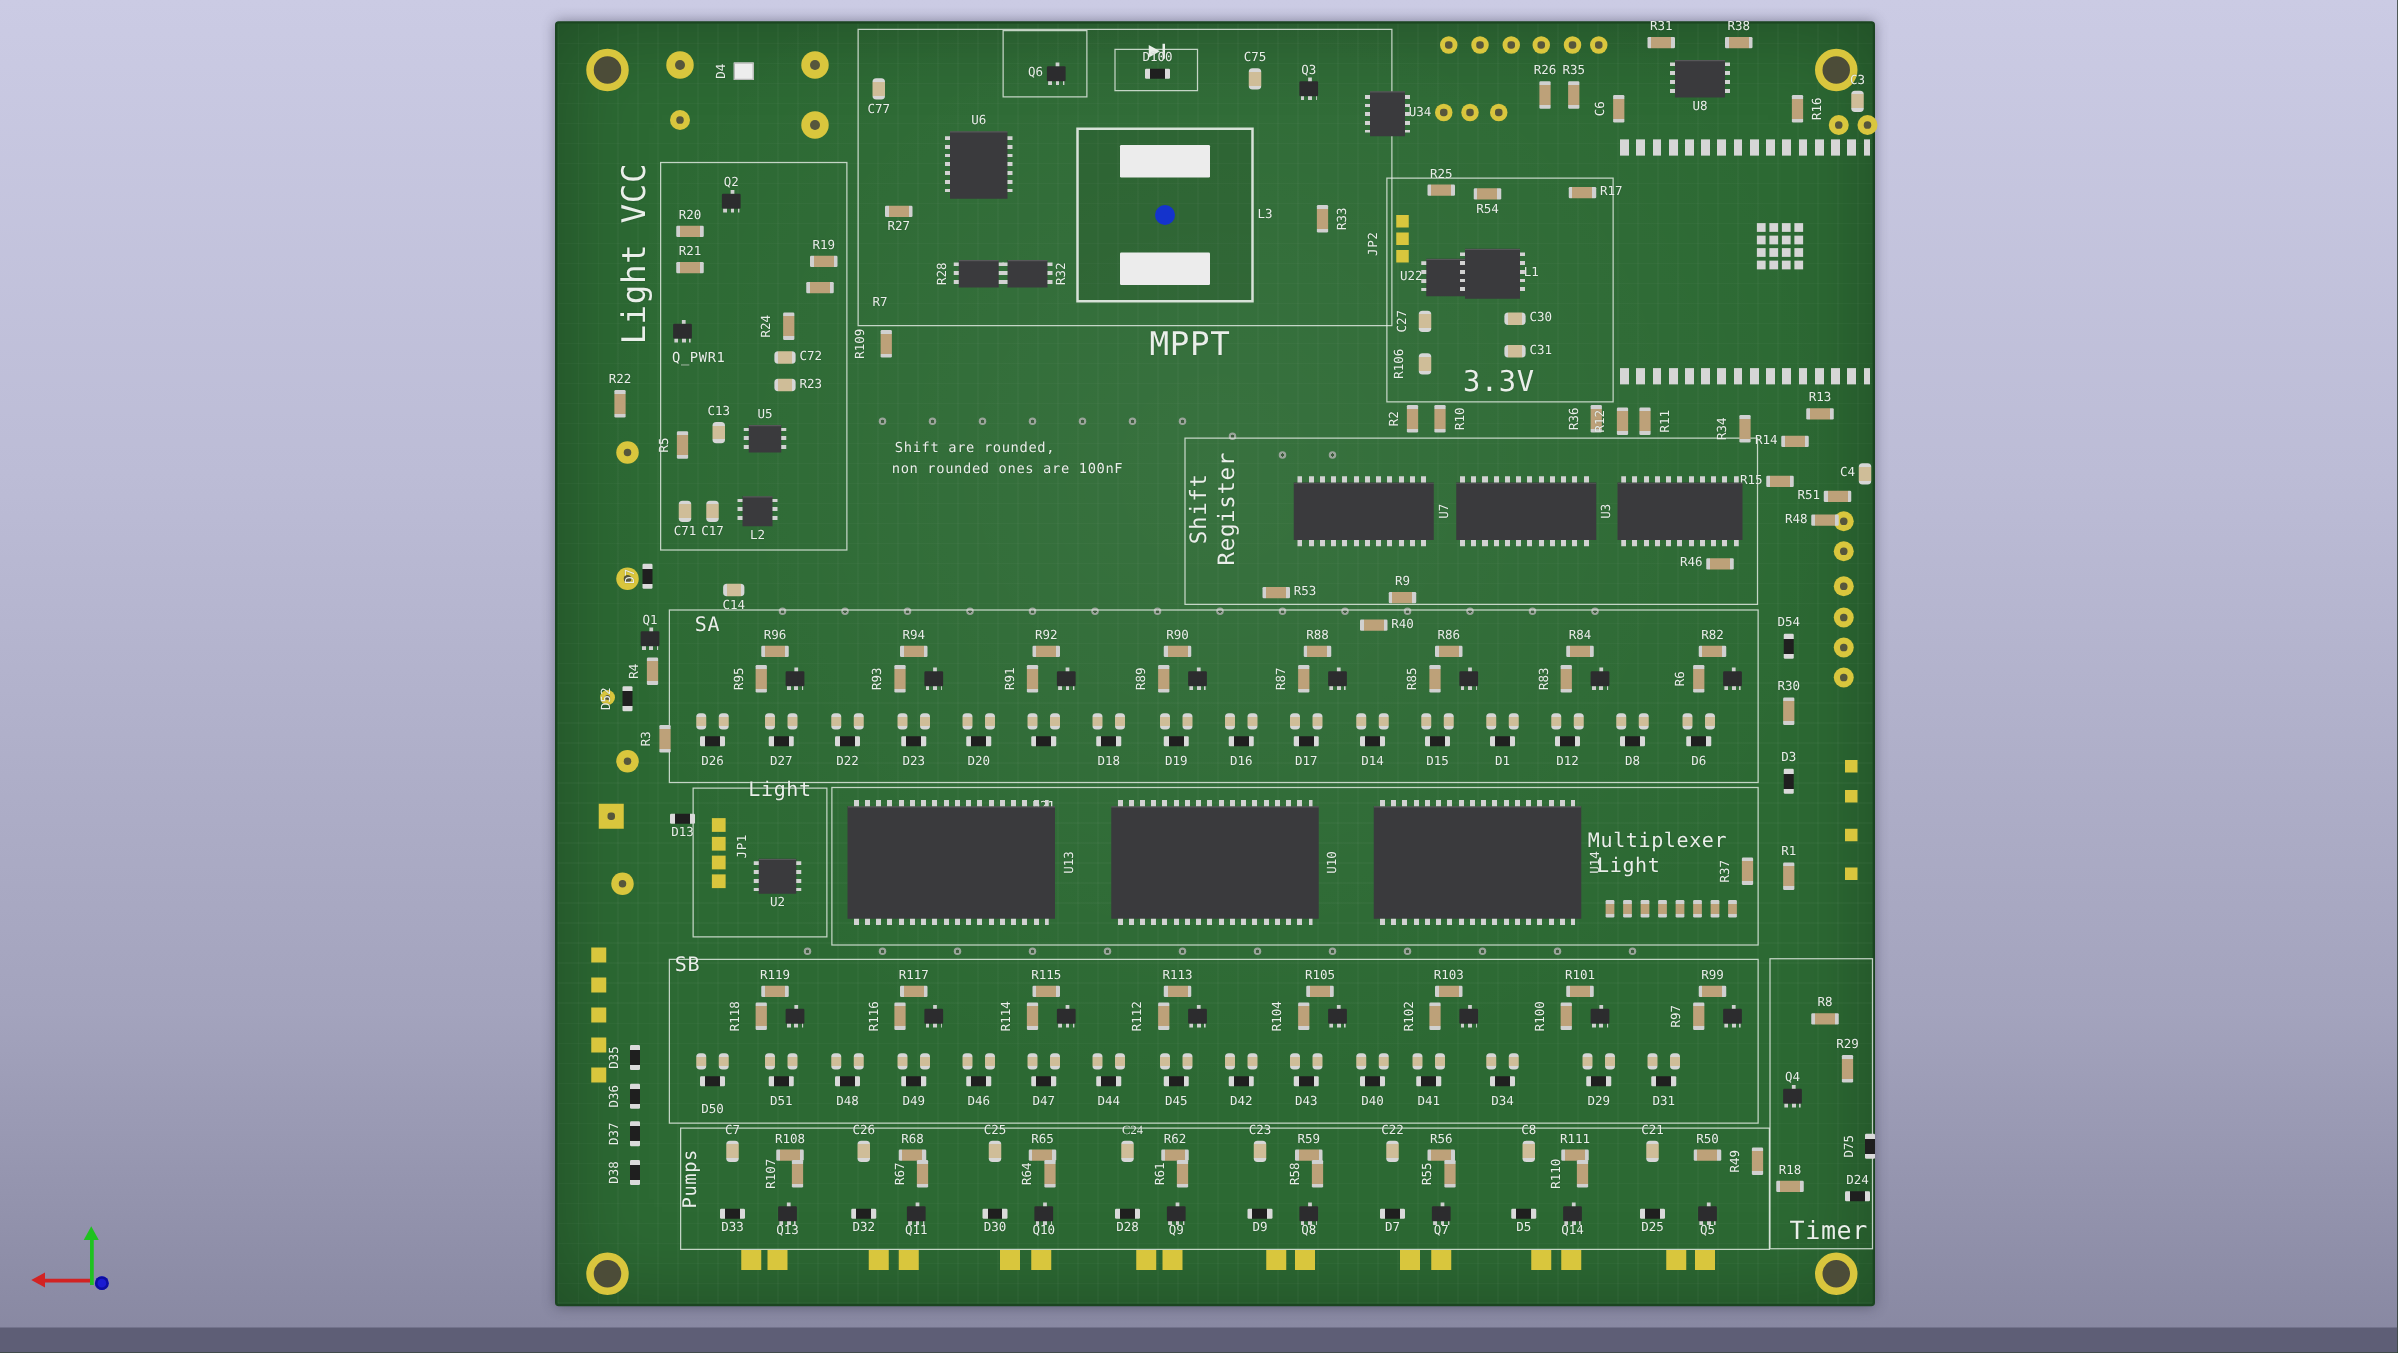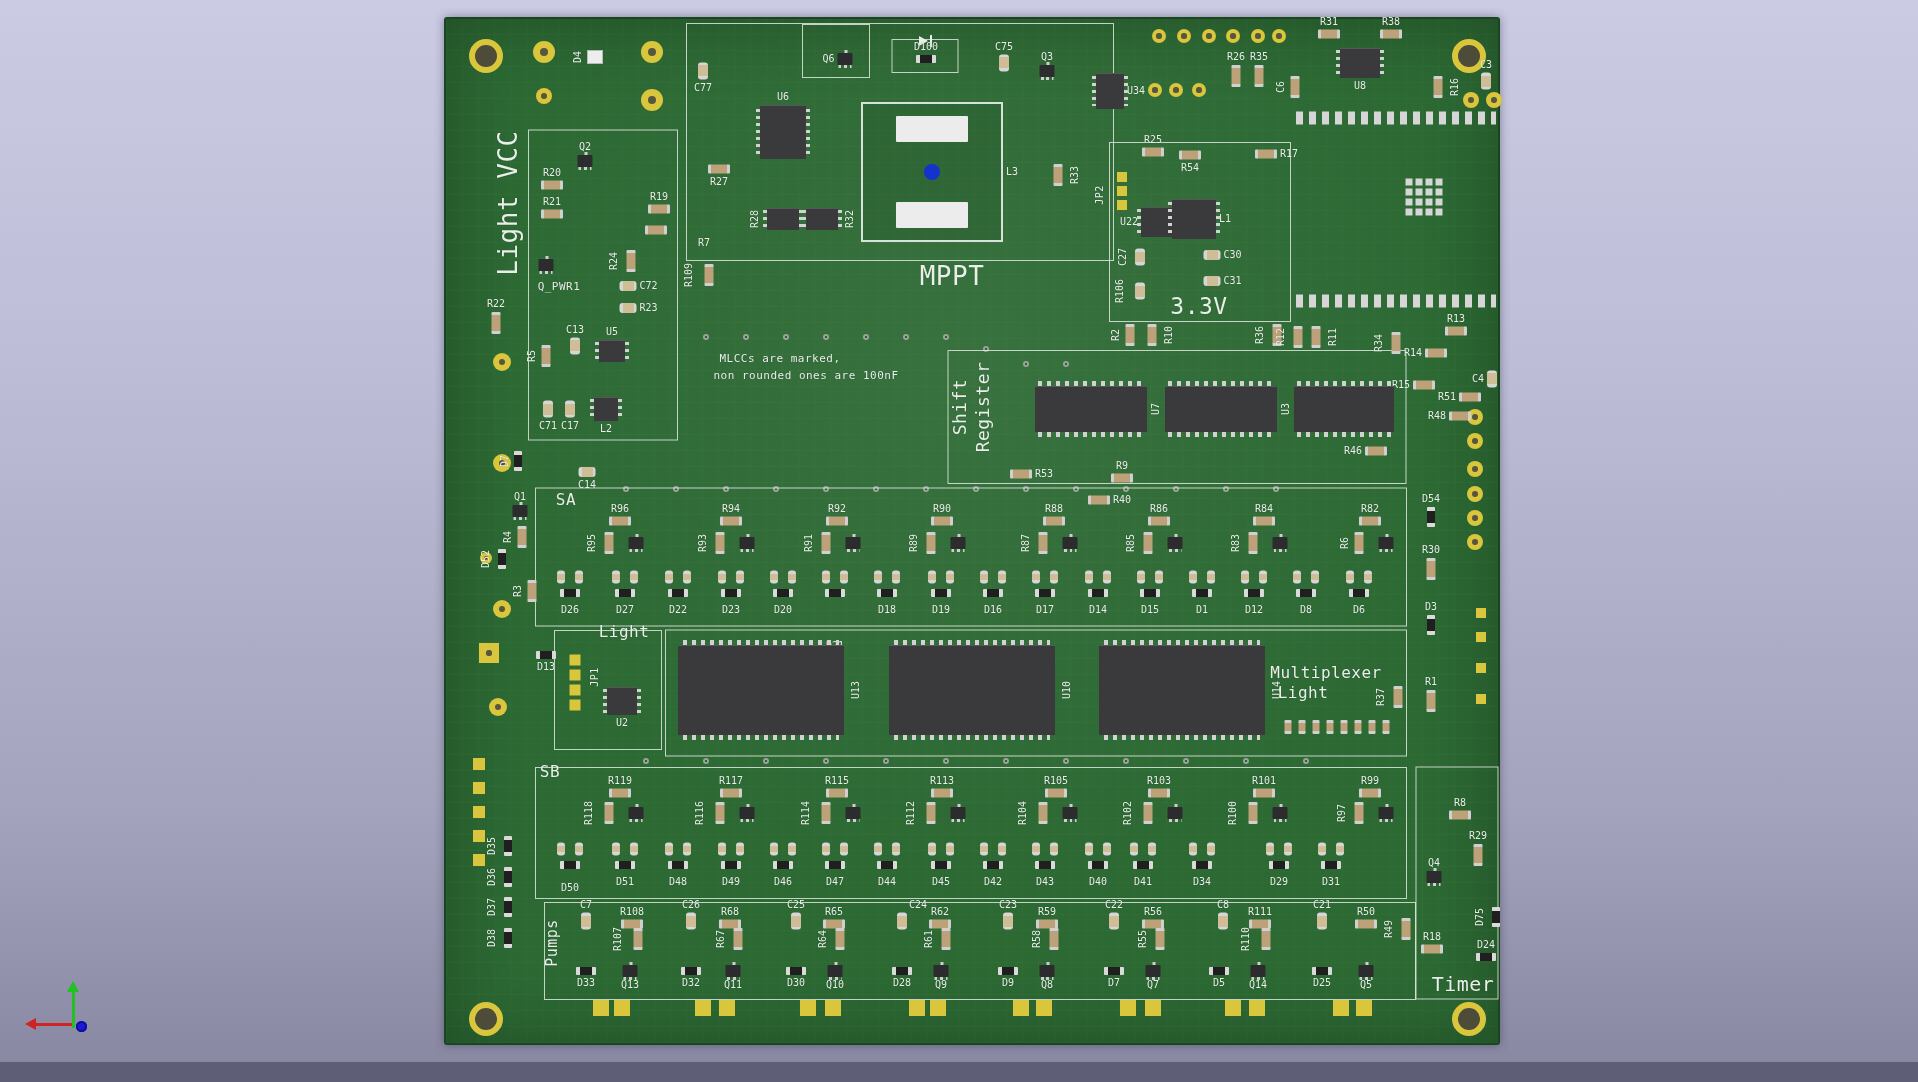--- a/index.html
+++ b/index.html
@@ -1283,21 +1283,21 @@
       <div class="comp" style="left: 350px; top: 952px;">
         <div class="body t-dh" style="width: 20px; height: 8px;"></div>
         <span class="lbl" style="top: 7px; left: 0px; transform: translateX(-50%);">D30</span>
       </div>
       <div class="comp" style="left: 389px; top: 952px;">
         <div class="body t-q" style="width: 15px; height: 12px;"></div>
         <span class="lbl" style="top: 9px; left: 0px; transform: translateX(-50%);">Q10</span>
       </div>
       <div class="comp" style="left: 456px; top: 902px;">
         <div class="body t-cv" style="width: 10px; height: 17px;"></div>
-        <span class="lbl" style="bottom: 11.5px; left: 16px; transform: translateX(-50%);">C24</span>
+        <span class="lbl" style="bottom: 11.5px; left: 4px; transform: translateX(-50%); font-family: Liberation Serif, serif;">C24</span>
       </div>
       <div class="comp" style="left: 494px; top: 905px;">
         <div class="body t-rh" style="width: 22px; height: 9px;"></div>
         <span class="lbl" style="bottom: 7.5px; left: 0px; transform: translateX(-50%);">R62</span>
       </div>
       <div class="comp" style="left: 500px; top: 920px;">
         <div class="body t-rv" style="width: 9px; height: 22px;"></div>
         <span class="lbl" style="right: 7.5px; top: 0px; transform: translateY(-50%) rotate(-90deg);">R61</span>
       </div>
       <div class="comp" style="left: 456px; top: 952px;">
@@ -1401,21 +1401,21 @@
         <span class="lbl" style="right: 7px; top: 0px; transform: translateY(-50%) rotate(-90deg);">D38</span>
       </div>
       <div class="silk" style="left: 62px; top: 184px; font-size: 26px; transform: translate(-50%, -50%) rotate(-90deg);">Light VCC</div>
       <div class="silk" style="left: 113px; top: 267px; font-size: 11px; transform: translate(-50%, -50%) rotate(0deg);">Q_PWR1</div>
       <div class="silk" style="left: 506px; top: 257px; font-size: 26px; transform: translate(-50%, -50%) rotate(0deg);">MPPT</div>
       <div class="silk" style="left: 753px; top: 287px; font-size: 23px; transform: translate(-50%, -50%) rotate(0deg);">3.3V</div>
       <div class="silk" style="left: 513px; top: 388px; font-size: 18px; transform: translate(-50%, -50%) rotate(-90deg);">Shift</div>
       <div class="silk" style="left: 536px; top: 388px; font-size: 18px; transform: translate(-50%, -50%) rotate(-90deg);">Register</div>
       <div class="silk" style="left: 653px; top: 176px; font-size: 10px; transform: translate(-50%, -50%) rotate(-90deg);">JP2</div>
       <div class="silk" style="left: 148px; top: 658px; font-size: 10px; transform: translate(-50%, -50%) rotate(-90deg);">JP1</div>
-      <div class="silk" style="left: 334px; top: 339px; font-size: 11px; transform: translate(-50%, -50%) rotate(0deg);">MLCCs are marked,</div>
+      <div class="silk" style="left: 334px; top: 339px; font-size: 11px; transform: translate(-50%, -50%) rotate(0deg);">Shift are rounded,</div>
       <div class="silk" style="left: 360px; top: 356px; font-size: 11px; transform: translate(-50%, -50%) rotate(0deg);">non rounded ones are 100nF</div>
       <div class="silk" style="left: 120px; top: 480px; font-size: 16px; transform: translate(-50%, -50%) rotate(0deg);">SA</div>
       <div class="silk" style="left: 104px; top: 752px; font-size: 16px; transform: translate(-50%, -50%) rotate(0deg);">SB</div>
       <div class="silk" style="left: 178px; top: 612px; font-size: 16px; transform: translate(-50%, -50%) rotate(0deg);">Light</div>
       <div class="silk" style="left: 880px; top: 653px; font-size: 16px; transform: translate(-50%, -50%) rotate(0deg);">Multiplexer</div>
       <div class="silk" style="left: 857px; top: 673px; font-size: 16px; transform: translate(-50%, -50%) rotate(0deg);">Light</div>
       <div class="silk" style="left: 106px; top: 924px; font-size: 15px; transform: translate(-50%, -50%) rotate(-90deg);">Pumps</div>
       <div class="silk" style="left: 1017px; top: 965px; font-size: 20px; transform: translate(-50%, -50%) rotate(0deg);">Timer</div>
     </div>
   <div class="gizmo">

